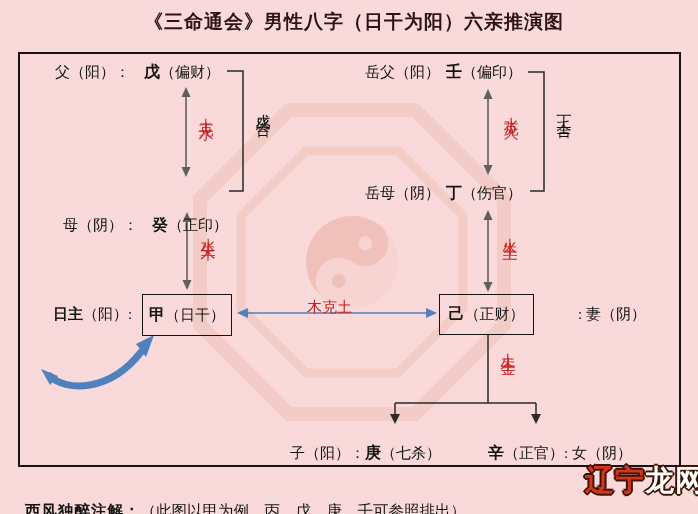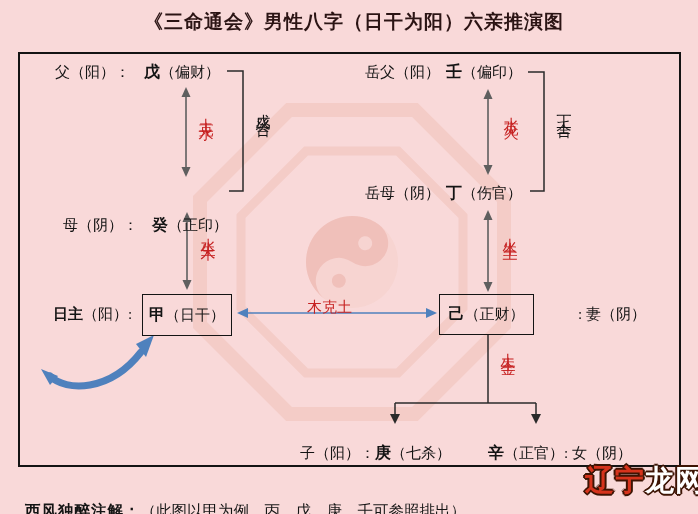--- a/index.html
+++ b/index.html
@@ -163,21 +163,21 @@
     <span class="stem">甲</span>
       <span>（日干）</span>
   </div>
 
   <div class="abs node-box" style="left:439px;top:294px;width:95px;height:41px;">
     <span class="stem">己</span>
       <span>（正财）</span>
   </div>
   <div class="abs" style="left:542px;top:305px;margin-left:36px;">: 妻（阴）</div>
 
-  <div class="abs" style="left:300px;top:443px;text-align:center;">
+  <div class="abs" style="left:290px;top:443px;text-align:center;">
     <span>子（阳）：</span><span class="stem">庚</span><span>（七杀）</span>
   </div>
   <div class="abs" style="left:488px;top:443px;text-align:right;">
     <span class="stem">辛</span><span>（正官）</span><span>: 女（阴）</span>
   </div>
 
   <div class="abs footer">
     <span class="label-bold">西风独醉注解：</span><span>（此图以甲为例，丙、戊、庚、壬可参照排出）</span>
   </div>
 

